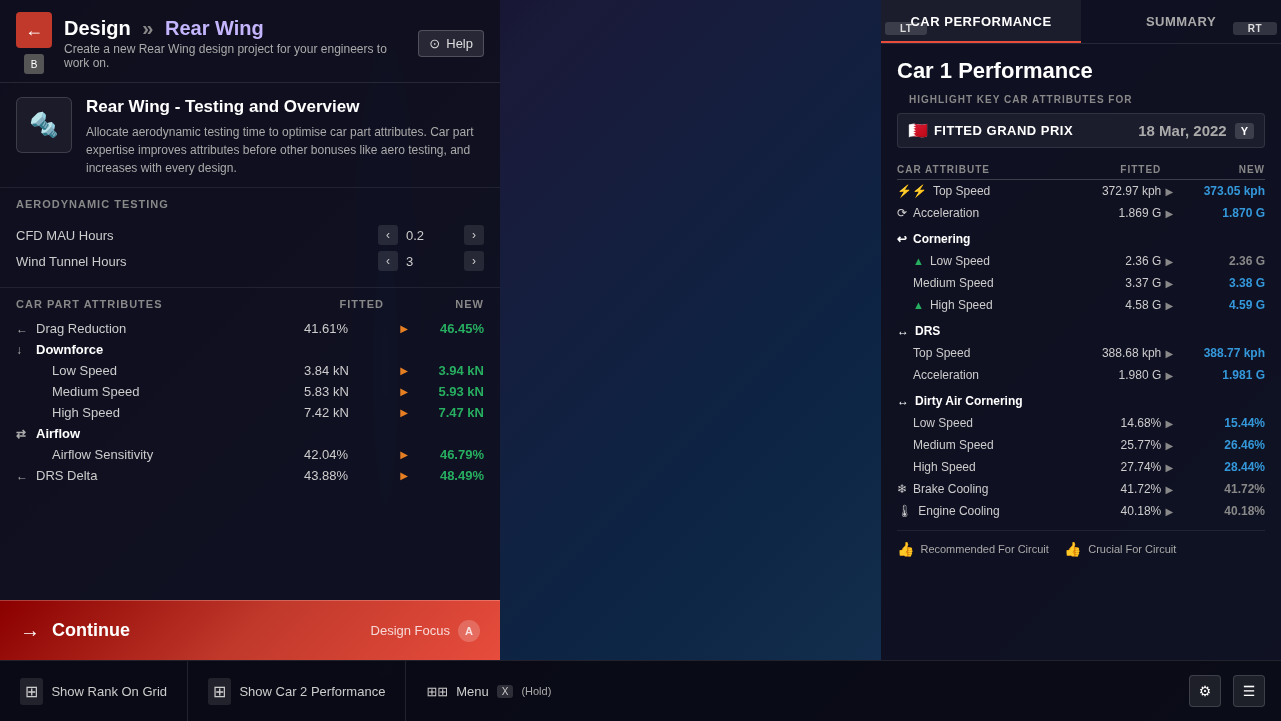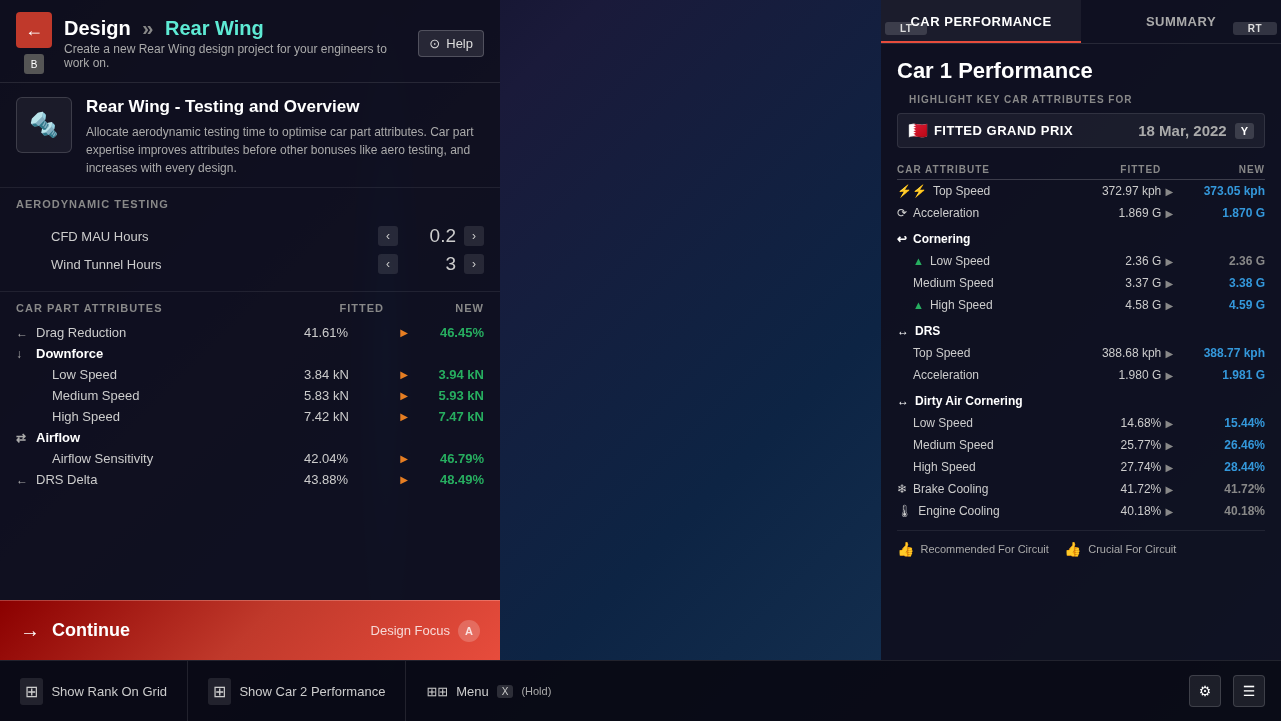--- a/index.html
+++ b/index.html
@@ -63,21 +63,21 @@
       margin-top: 4px;
       flex-shrink: 0;
     }
     .header-text { flex: 1; }
     .breadcrumb {
       font-size: 20px;
       font-weight: bold;
       color: #fff;
     }
     .breadcrumb .sep { color: #888; margin: 0 6px; }
-    .breadcrumb .section { color: #5eead4; }
+    .breadcrumb .section { color: #c4b5fd; }
     .header-sub {
       font-size: 12px;
       color: #aaa;
       margin-top: 2px;
     }
     .help-btn {
       display: flex; align-items: center; gap: 6px;
       background: rgba(255,255,255,0.1);
       border: 1px solid rgba(255,255,255,0.2);
       border-radius: 4px;
@@ -119,35 +119,34 @@
       letter-spacing: 1px;
       text-transform: uppercase;
       margin-bottom: 15px;
     }
     .slider-row {
       display: flex;
       align-items: center;
       margin-bottom: 6px;
       font-size: 13px;
       color: #ccc;
-      margin-left: 35px;
     }
     .slider-label { flex: 1; }
     .slider-ctrl {
       display: flex; align-items: center; gap: 8px;
     }
     .slider-arrow {
       width: 20px; height: 20px;
       background: rgba(255,255,255,0.1);
       border-radius: 3px;
       display: flex; align-items: center; justify-content: center;
       font-size: 12px;
       cursor: pointer;
     }
-    .slider-val { width: 50px; text-align: right; font-size: 19px; }
+    .slider-val { width: 50px; text-align: left; font-size: 13px; }
 
     
     .attrs-section {
       padding: 10px 16px;
       flex: 1;
     }
     .attrs-header {
       display: flex;
       font-size: 11px;
       font-weight: bold;

